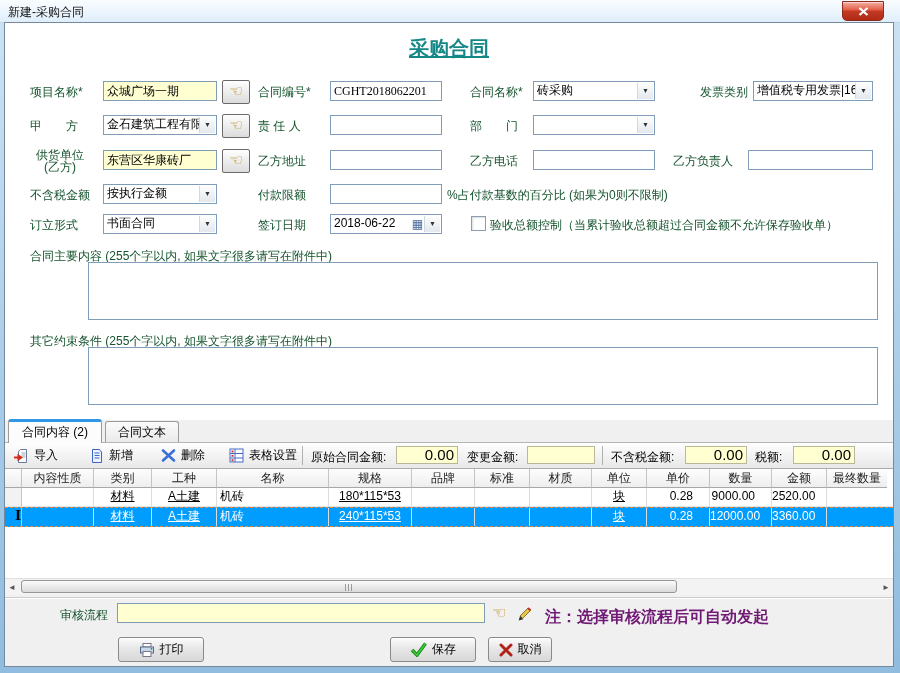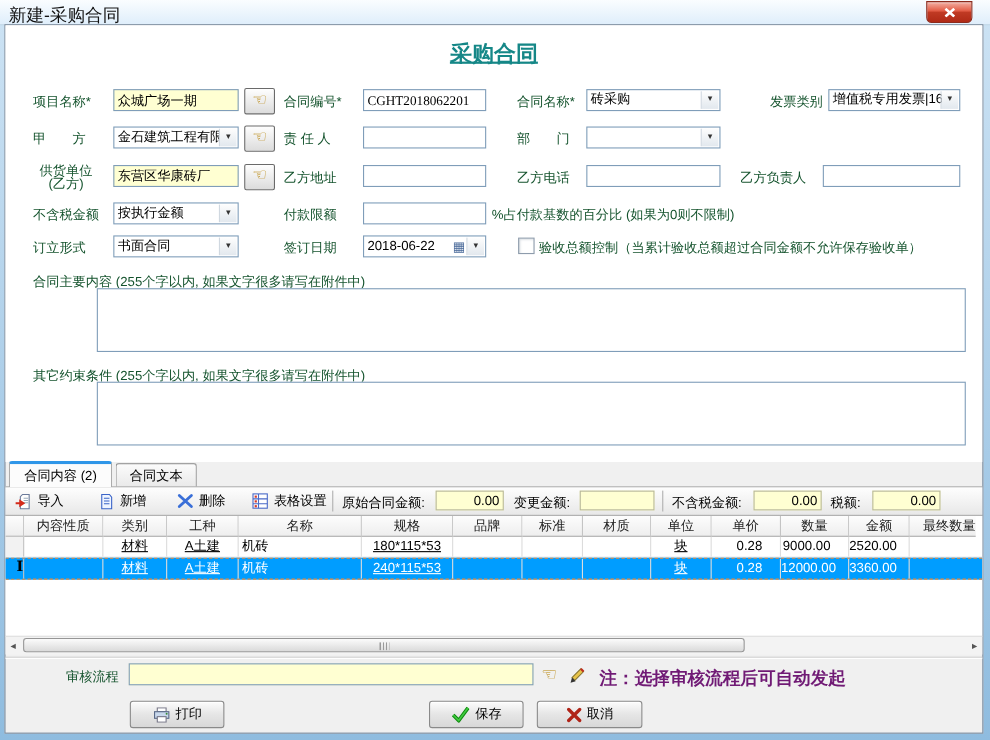--- a/index.html
+++ b/index.html
@@ -1,51 +1,51 @@
 <!DOCTYPE html>
 <html><head>
 <meta charset="utf-8">
 <style>
   html,body{margin:0;padding:0;}
   body{font-family:"Liberation Sans","DejaVu Sans",sans-serif;background:#dce9f5;}
   #win{position:relative;width:900px;height:673px;background:linear-gradient(#cde3f4,#8fbcdf);overflow:hidden;}
   .titlebar{position:absolute;left:0;top:0;width:900px;height:22px;background:linear-gradient(#fafdff,#dfeefb);border-bottom:1px solid #c3d7e8;}
-  .titletext{position:absolute;left:8px;top:4px;font-size:16px;color:#111;}
+  .titletext{position:absolute;left:8px;top:4px;font-size:12px;color:#111;}
   .closebtn{position:absolute;right:16px;top:1px;width:40px;height:18px;border:1px solid #8c2b1d;border-radius:0 0 5px 5px;background:linear-gradient(#f3b0a4,#e25a43 45%,#c0301c 50%,#a8players 100%);background:linear-gradient(#f3b0a4,#e25a43 45%,#c03a24 50%,#b02a16);display:flex;align-items:center;justify-content:center;box-shadow:inset 0 1px 0 rgba(255,255,255,.5);}
   .client{position:absolute;left:4px;top:22px;width:888px;height:643px;background:#f0f0f0;border:1px solid #75889c;box-sizing:content-box;}
   .formpanel{position:absolute;left:0;top:0;width:888px;height:397px;background:#ffffff;}
   .pagetitle{position:absolute;left:0;top:12px;width:888px;text-align:center;font-size:20px;font-weight:bold;color:#158787;text-decoration:underline;}
   .lbl{position:absolute;font-size:12px;color:#14532d;white-space:nowrap;}
   .inp{position:absolute;height:20px;border:1px solid #7f9db9;background:#fff;font-size:12px;padding:1px 3px;box-sizing:border-box;font-family:Liberation Serif, serif;color:#000;}
   .inp.yellow{background:#ffffd2;}
   .combo{position:absolute;height:20px;border:1px solid #7f9db9;background:#fff;box-sizing:border-box;font-size:12px;line-height:17px;padding-left:3px;overflow:hidden;white-space:nowrap;}
   .combo .arr{position:absolute;right:1px;top:1px;bottom:1px;width:15px;text-align:center;font-size:7px;line-height:16px;color:#333;background:linear-gradient(#fdfdfd,#e2e8ee);border-left:1px solid #d0d8e0;}
   .combo .calic{position:absolute;right:18px;top:1px;font-size:12px;line-height:16px;color:#4a6a9a;}
   .handbtn{position:absolute;width:26px;height:22px;border:1px solid #6a6a6a;border-radius:2px;background:linear-gradient(#fefefe,#dcdcdc);text-align:center;line-height:20px;font-size:15px;color:#b8860b;cursor:default;}
   .bigtext{position:absolute;left:83px;width:790px;height:58px;border:1px solid #7f9db9;resize:none;background:#fff;font-family:inherit;font-size:12px;box-sizing:border-box;}
   .cb{position:absolute;width:13px;height:13px;background:#fff;border:1px solid #8e9cac;box-shadow:inset 1px 1px 2px #d8dde2;}
   .tab{position:absolute;border:1px solid #9a9a9a;border-bottom:none;border-radius:3px 3px 0 0;font-size:12px;text-align:center;box-sizing:border-box;}
   .tab.active{left:3px;top:396px;width:94px;height:24px;background:#fcfcfc;border-top:3px solid #2f96e8;line-height:20px;z-index:3;}
   .tab.inactive{left:100px;top:398px;width:74px;height:22px;background:linear-gradient(#fbfbfb,#e9e9e9);line-height:21px;z-index:1;}
   .toolbar{position:absolute;left:0;top:419px;width:888px;height:27px;background:linear-gradient(#fefefe,#e8e8e8);border-top:1px solid #b5b5b5;border-bottom:1px solid #ababab;box-sizing:border-box;z-index:2;}
   .tbtn{position:absolute;top:2px;height:21px;display:flex;align-items:center;gap:4px;font-size:12px;padding:0 4px;color:#000;}
   .tsep{position:absolute;top:3px;width:1px;height:19px;background:#b0b0b0;}
   .tlbl{position:absolute;top:6px;font-size:12px;color:#000;white-space:nowrap;}
-  .tval{position:absolute;top:3px;height:18px;background:#ffffd2;border:1px solid #b8b89a;box-sizing:border-box;font-size:12px;line-height:16px;text-align:right;padding:0 3px;}
+  .tval{position:absolute;top:3px;height:18px;background:#ffffd2;border:1px solid #b8b89a;box-sizing:border-box;font-size:15px;line-height:16px;text-align:right;padding:0 3px;}
   .grid{position:absolute;left:0;top:446px;width:888px;height:109px;background:#fff;overflow:hidden;}
   .ghead{display:flex;height:19px;}
   .hcell{box-sizing:border-box;flex:none;height:19px;line-height:18px;font-size:12px;text-align:center;color:#222;background:linear-gradient(#fdfdfd,#eeeeee);border-right:1px solid #c4c4c4;border-bottom:1px solid #a8a8a8;overflow:hidden;}
   .grow{display:flex;height:18px;border-bottom:1px solid #e4e4e4;}
   .gcell{box-sizing:border-box;flex:none;height:18px;line-height:17px;font-size:12px;border-right:1px solid #dcdcdc;overflow:hidden;white-space:nowrap;}
   .grow .col0{background:#f2f2f2;border-right:1px solid #c4c4c4;}
   .grow.sel{background:#009dff;color:#fff;border-top:1px dashed #e8893c;border-bottom:1px dashed #e8893c;}
   .grow.sel .col0{background:#009dff;}
   .col0{width:17px;} .col1{width:72px;} .col2{width:58px;} .col3{width:65px;} .col4{width:112px;}
   .col5{width:83px;} .col6{width:63px;} .col7{width:55px;} .col8{width:62px;} .col9{width:55px;}
-  .col10{width:63px;} .col11{width:62px;} .col12{width:55px;} .col13{width:60px;border-right:none;text-align:right;}
+  .col10{width:63px;} .col11{width:62px;} .col12{width:55px;} .col13{width:60px;border-right:none;}
   .grow .col2,.grow .col3,.grow .col5,.grow .col9{text-align:center;text-decoration:underline;}
   .grow .col4{padding-left:3px;}
   .grow .col10,.grow .col11,.grow .col12{text-align:right;padding-right:16px;}
   .ibeam{position:absolute;left:10px;top:485px;font-family:"DejaVu Serif",serif;font-size:13px;font-weight:bold;color:#000;z-index:4;}
   .hscroll{position:absolute;left:0;top:555px;width:888px;height:16px;background:#f3f3f3;border-top:1px solid #e0e0e0;}
   .sarrow{position:absolute;top:4px;font-size:8px;color:#555;}
   .sthumb{position:absolute;left:16px;top:1px;width:656px;height:13px;background:linear-gradient(#fbfbfb,#dadada);border:1px solid #969696;border-radius:3px;box-sizing:border-box;}
   .sgrip{position:absolute;left:50%;top:3px;width:9px;height:7px;margin-left:-4px;background:repeating-linear-gradient(90deg,#9a9a9a 0 1px,transparent 1px 3px);}
   .groove{position:absolute;left:0;top:574px;width:888px;height:0;border-top:1px solid #cccccc;border-bottom:1px solid #ffffff;}
   .note{position:absolute;font-size:16px;font-weight:bold;color:#701a75;white-space:nowrap;}
@@ -289,21 +289,21 @@
     </div>
     <div class="btn" style="left:385px;width:86px;">
       <span>
         <svg width="17" height="15" viewBox="0 0 17 15">
             <path d="M2 8 L7 13 L15.5 1.5" fill="none" stroke="#0f8a0f" stroke-width="3.4"></path>
             <path d="M2 8 L7 13 L15.5 1.5" fill="none" stroke="#3fca3f" stroke-width="1.6"></path>
           </svg>
       </span>
       <span>保存</span>
     </div>
-    <div class="btn" style="left:483px;width:96px;">
+    <div class="btn" style="left:483px;width:64px;">
       <span>
         <svg width="14" height="14" viewBox="0 0 14 14">
             <path d="M2 2 L12 12 M12 2 L2 12" stroke="#b02418" stroke-width="3" stroke-linecap="round"></path>
           </svg>
       </span>
       <span>取消</span>
     </div>
   </div>
 </div>
 

